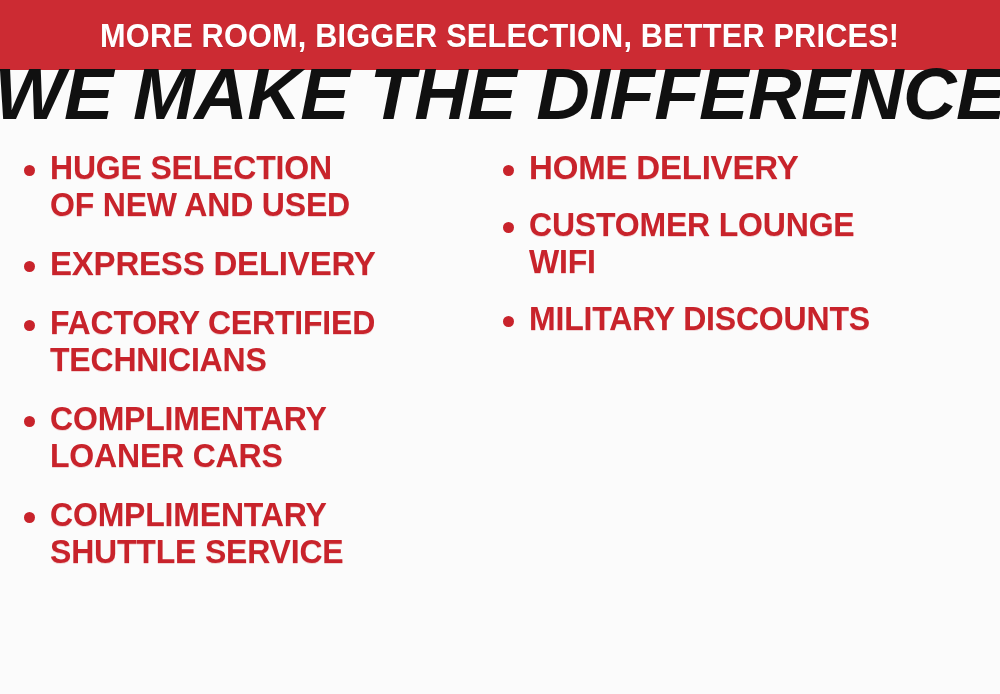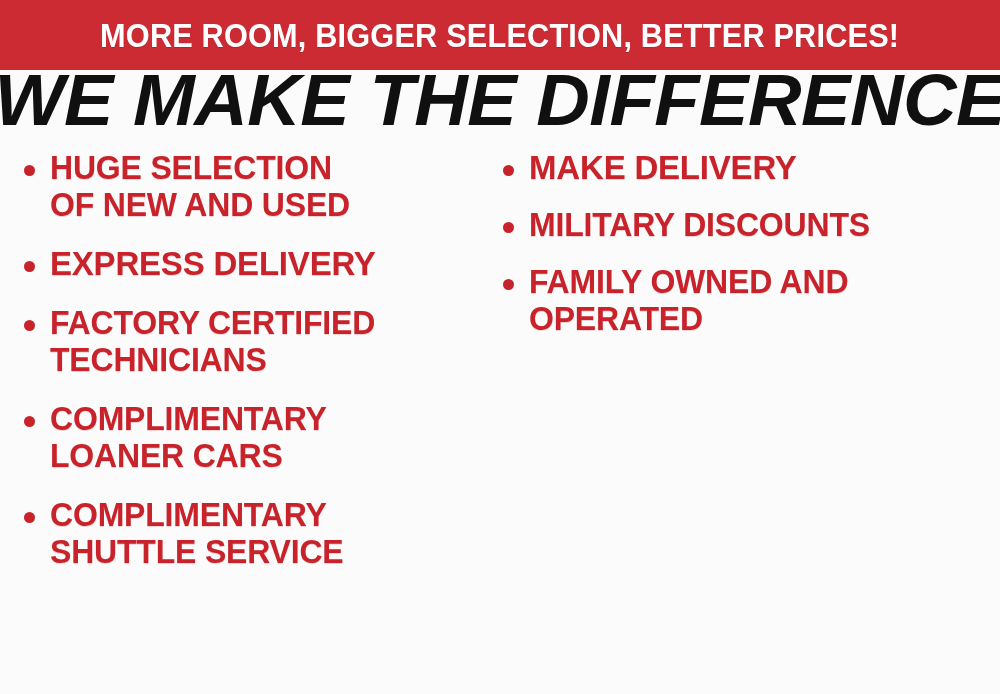--- a/index.html
+++ b/index.html
@@ -44,21 +44,21 @@
     transform: scaleX(0.93);
     transform-origin: center center;
     white-space: nowrap;
     text-shadow: 0 1px 0 rgba(0,0,0,0.12);
   }
 
   
   .headline-wrap {
     position: absolute;
     left: 0;
-    top: 62px;
+    top: 56px;
     width: 1000px;
     height: 76px;
     display: flex;
     align-items: center;
     justify-content: center;
   }
   .headline {
     color: #101010;
     font-family: "Liberation Sans Narrow", "Liberation Sans", sans-serif;
     font-weight: 700;
@@ -166,27 +166,27 @@
       <div class="bullet-item t-squeeze">
         <span class="bullet-dot"></span>
         <span class="bullet-text">COMPLIMENTARY
 SHUTTLE SERVICE</span>
       </div>
     </div>
 
     <div class="col col-right">
       <div class="bullet-item t-wide">
         <span class="bullet-dot"></span>
-        <span class="bullet-text">MAKE DELIVERY</span>
+        <span class="bullet-text">HOME DELIVERY</span>
+      </div>
+      <div class="bullet-item t-squeeze">
+        <span class="bullet-dot"></span>
+        <span class="bullet-text">CUSTOMER LOUNGE
+WIFI</span>
       </div>
       <div class="bullet-item t-squeeze">
         <span class="bullet-dot"></span>
         <span class="bullet-text">MILITARY DISCOUNTS</span>
-      </div>
-      <div class="bullet-item t-squeeze">
-        <span class="bullet-dot"></span>
-        <span class="bullet-text">FAMILY OWNED AND
-OPERATED</span>
       </div>
     </div>
 
   </div>
 </div>
 
 </body></html>

